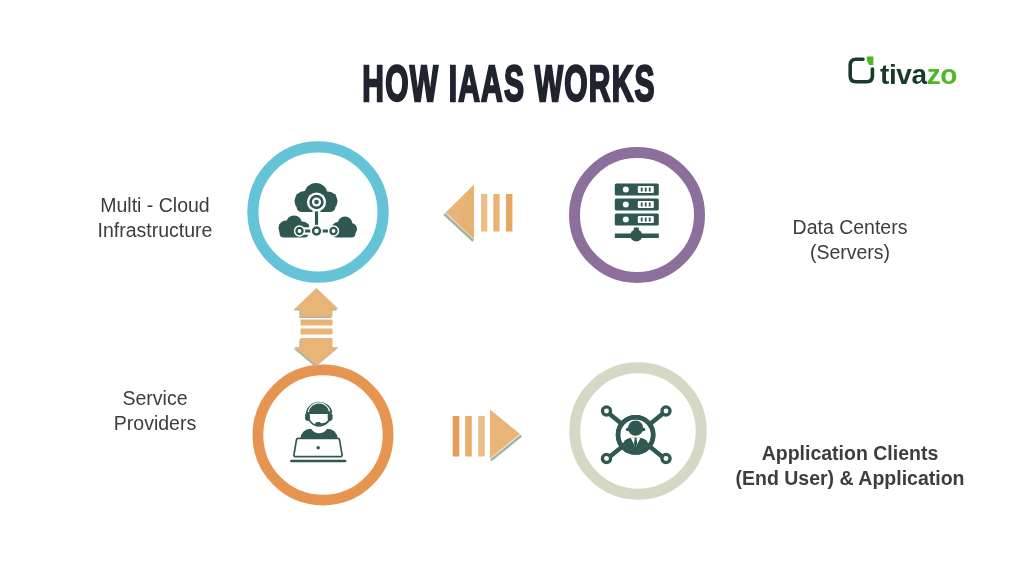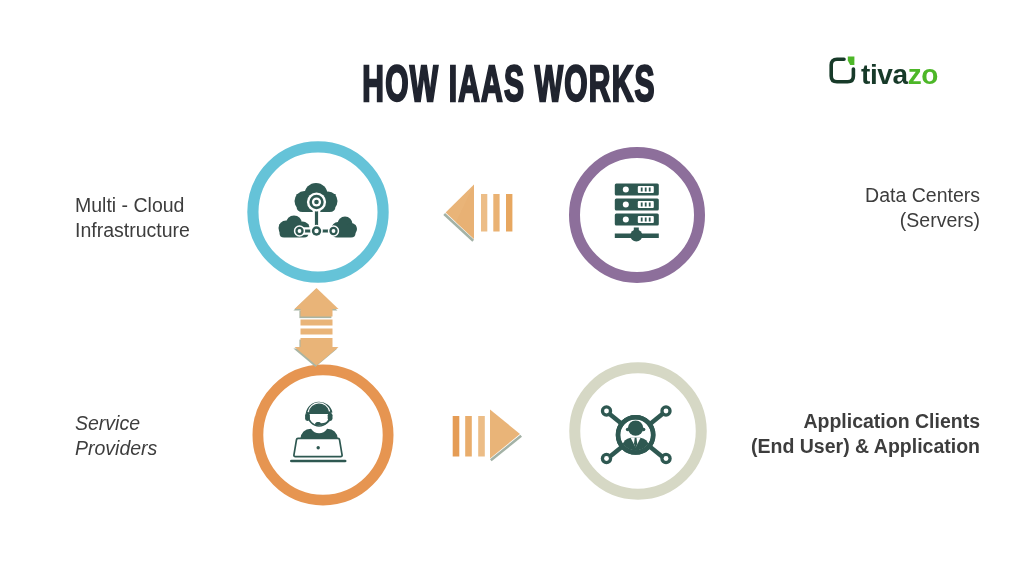--- a/index.html
+++ b/index.html
@@ -4,28 +4,28 @@
 <style>
   html,body{margin:0;padding:0;}
   body{width:1024px;height:576px;background:#ffffff;position:relative;overflow:hidden;
        font-family:"Liberation Sans", sans-serif;}
   .abs{position:absolute;}
   .title{left:0;top:55px;width:1024px;text-align:center;
          font-size:50px;font-weight:bold;color:#20242f;letter-spacing:2px;
          -webkit-text-stroke:2.4px #20242f;
          transform:translateX(-3px) scaleX(0.60);}
   .label{font-size:19.5px;color:#3d3d3d;line-height:24.5px;}
-  .lab-left{text-align:left;}
-  .lab-right{text-align:right;}
+  .lab-left{text-align:center;}
+  .lab-right{text-align:center;margin-top:32px;}
 </style>
 </head>
 <body>
   <div class="abs title">HOW IAAS WORKS</div>
 
-  <div class="abs" style="left:824px;top:50px;width:130px;height:42px;">
+  <div class="abs" style="left:843px;top:50px;width:130px;height:42px;">
     <svg width="130" height="42" viewBox="0 0 130 42">
       <path d="M20 9.2 L13 9.2 Q7.2 9.2 7.2 15 L7.2 26 Q7.2 31.8 13 31.8 L23.6 31.8 Q29.4 31.8 29.4 26 L29.4 19" fill="none" stroke="#173a29" stroke-width="3.6" stroke-linecap="round"></path>
       <path d="M23.8 6.6 L30.4 6.6 L30.4 15 L26.2 15 L23.8 10.4 Z" fill="#4db728"></path>
       <text x="37" y="33.5" font-family="Liberation Sans, sans-serif" font-size="28px" font-weight="bold" letter-spacing="-0.4" fill="#173a29">tiva<tspan fill="#4db728">zo</tspan></text>
     </svg>
   </div>
 
   <svg class="abs" style="left:237.5px;top:132px;" width="160" height="160" viewBox="0 0 160 160">
     <circle cx="80" cy="80" r="65.1" fill="#ffffff" stroke="#65c3d8" stroke-width="11.2"></circle>
     <g transform="translate(10.5,10)">
@@ -204,15 +204,15 @@
       <polygon points="26.5,4 48.5,25 4.5,25"></polygon>
       <rect x="10.5" y="25" width="32" height="7.5"></rect>
       <rect x="10.5" y="35.5" width="32" height="6"></rect>
       <rect x="10.5" y="44.5" width="32" height="6"></rect>
       <rect x="10.5" y="54" width="32" height="9"></rect>
       <polygon points="26.5,81.5 48.5,63 4.5,63"></polygon>
     </g>
   </svg>
 
   <div class="abs label lab-left" style="left:75px;top:193px;width:160px;">Multi - Cloud<br>Infrastructure</div>
-  <div class="abs label lab-left" style="left:75px;top:411px;width:160px;font-style:italic;">Service<br>Providers</div>
+  <div class="abs label lab-left" style="left:75px;top:386px;width:160px;">Service<br>Providers</div>
   <div class="abs label lab-right" style="left:720px;top:183px;width:260px;">Data Centers<br>(Servers)</div>
   <div class="abs label lab-right" style="left:720px;top:409px;width:260px;font-weight:bold;">Application Clients<br>(End User) &amp; Application</div>
 
 </body></html>

